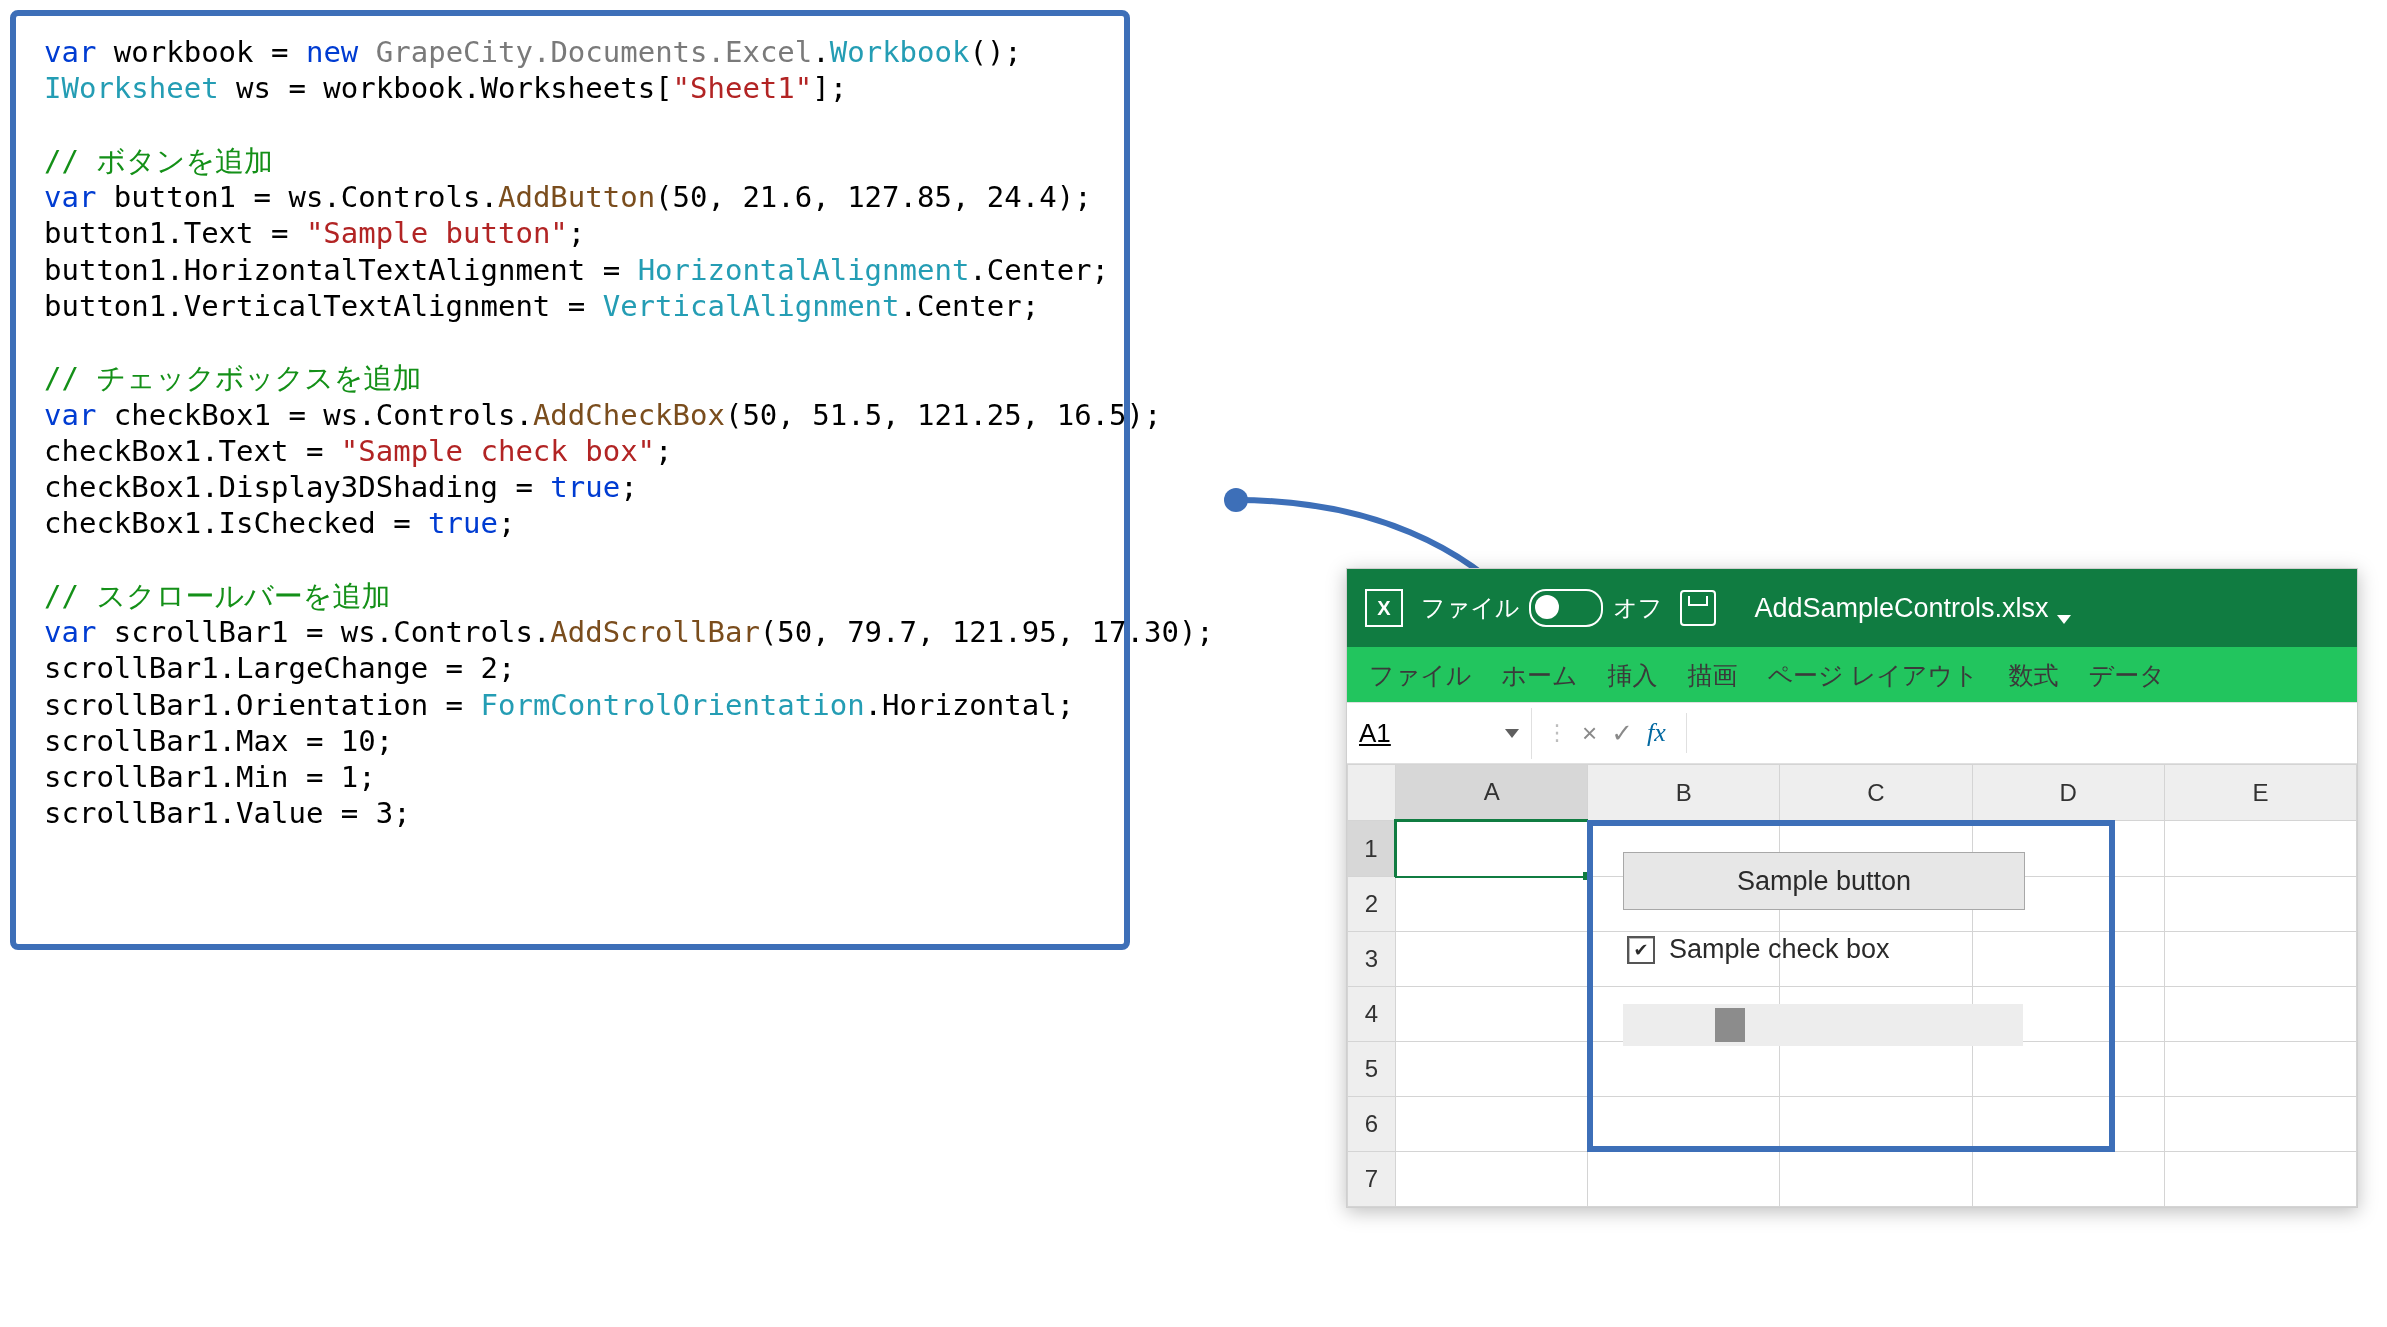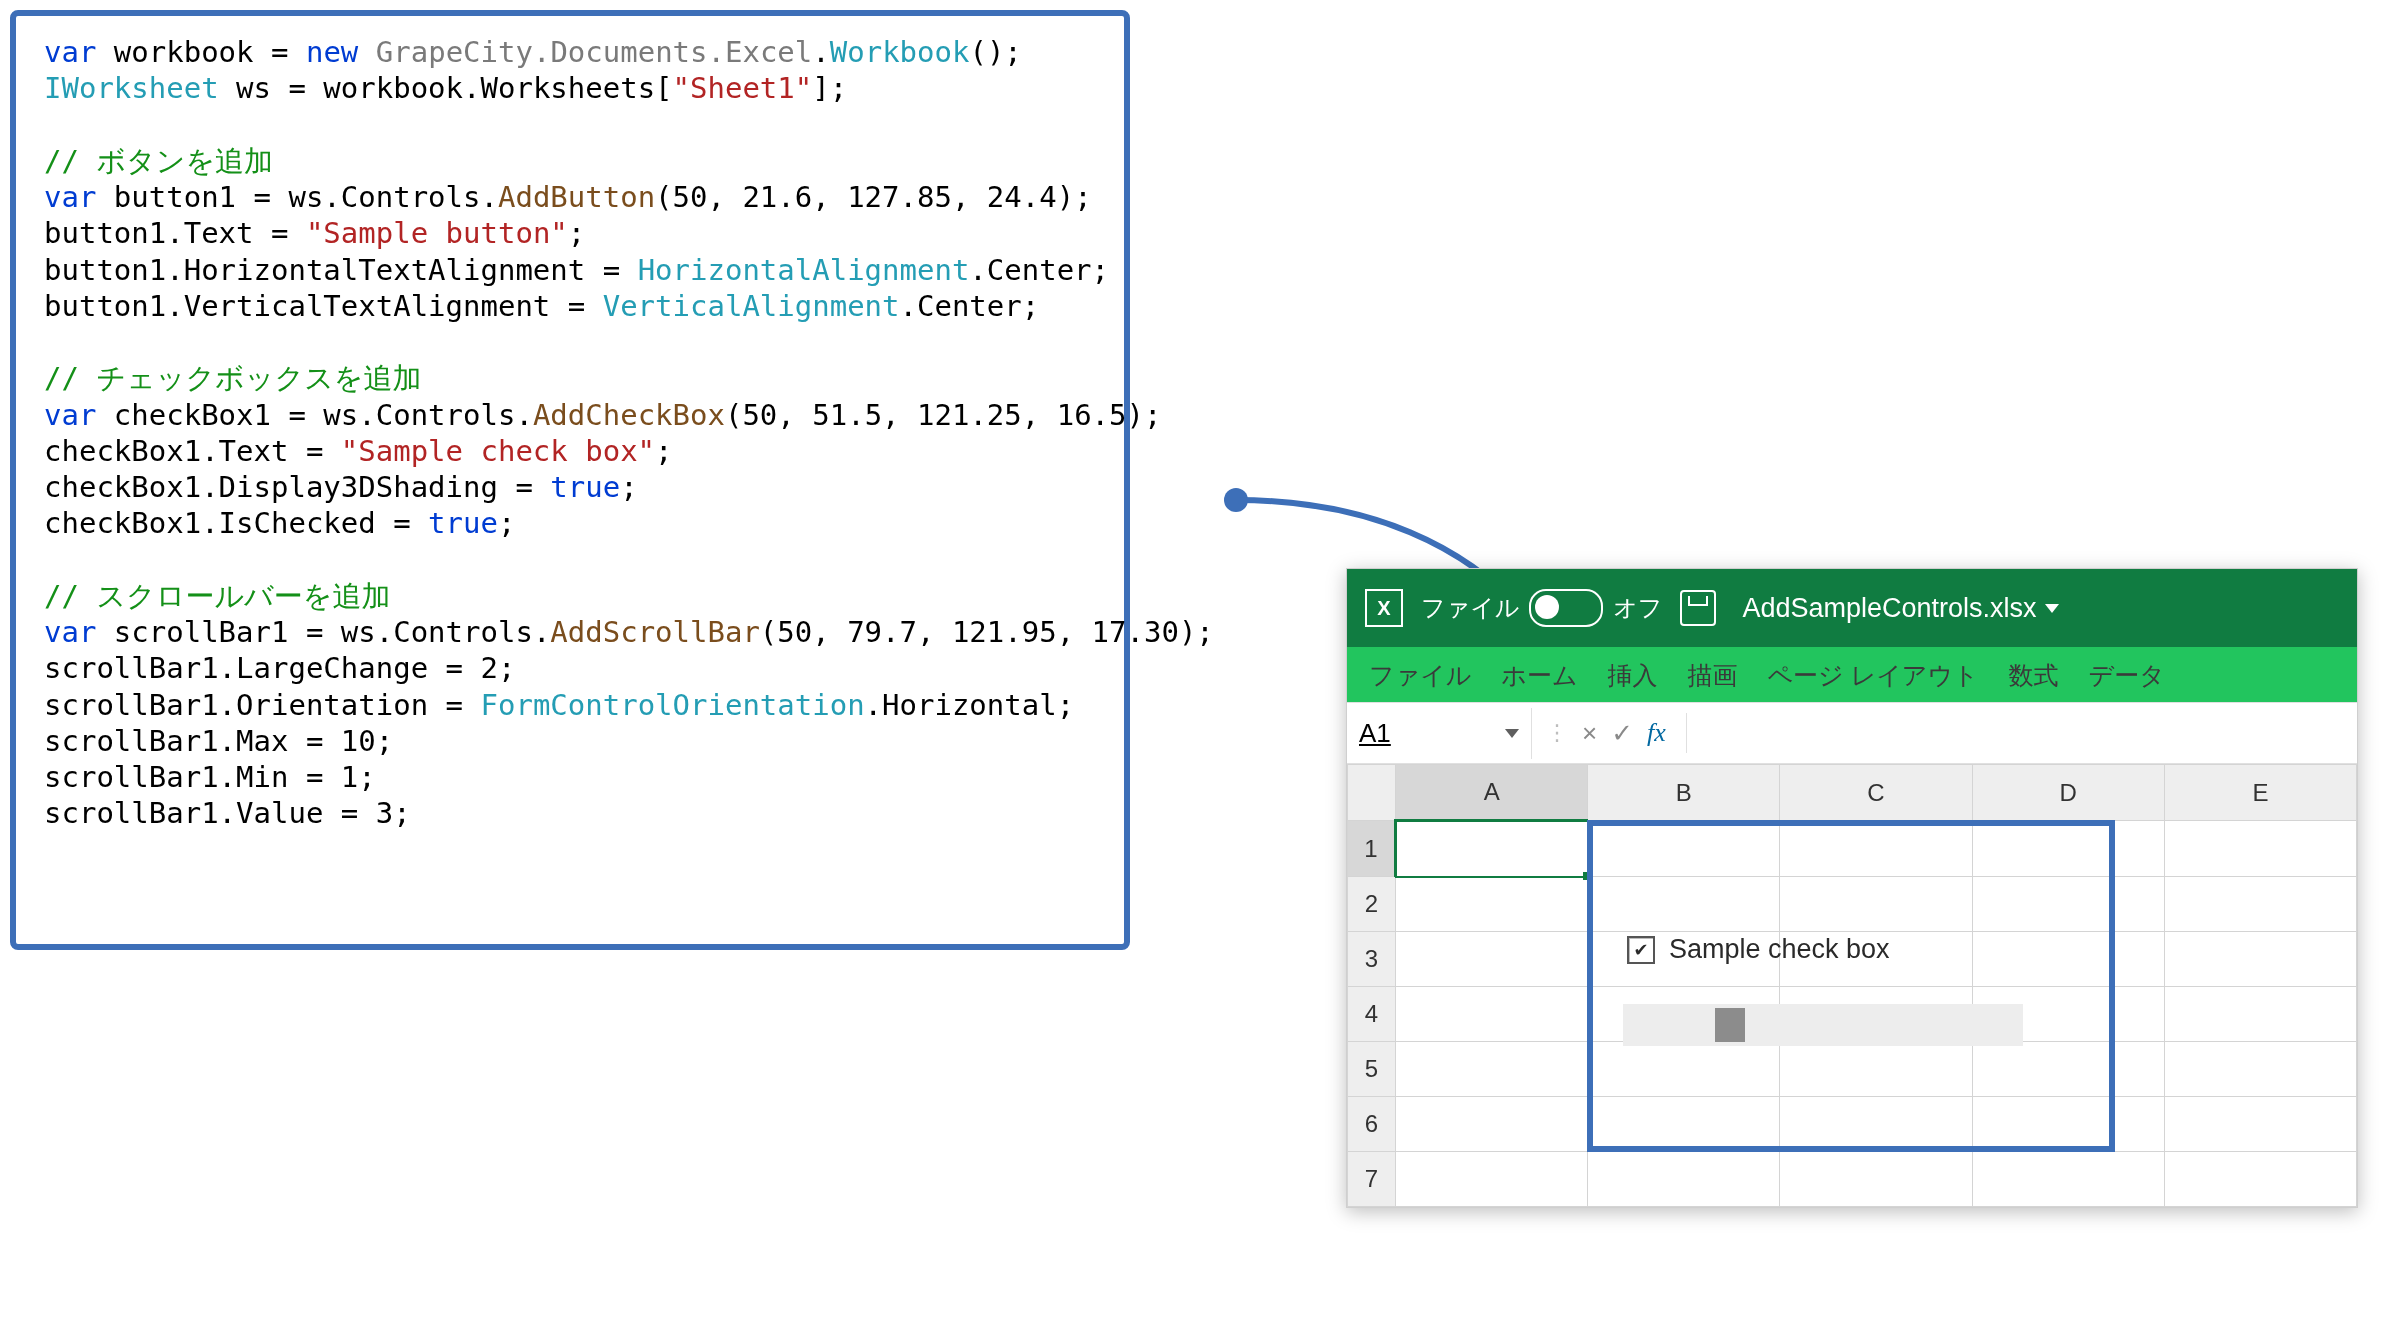--- a/index.html
+++ b/index.html
@@ -102,23 +102,23 @@
   .save-icon::after {
     content:"";
     position:absolute;
     top:4px; left:6px;
     width:16px; height:8px;
     border:2px solid #ffffff;
     border-top:none;
   }
   .filename {
     font-size: 27px;
-    margin-left: 8px;
-    display: flex;
-    align-items: center;
+    margin-left: 20px;
+    display: flex;
+    align-items: flex-end;
     gap: 8px;
   }
   .chev-down {
     display:inline-block;
     width:0;height:0;
     border-left:7px solid transparent;
     border-right:7px solid transparent;
     border-top:9px solid #ffffff;
   }
 
@@ -405,20 +405,23 @@
             <td></td>
             <td></td>
             <td></td>
             <td></td>
           </tr>
       </tbody>
     </table>
 
     <div class="overlay-frame"></div>
 
+    <div class="sample-button">
+      <span>Sample button</span>
+    </div>
 
     <div class="sample-check">
       <span class="box">
           <span>✔</span>
         </span>
       <span>Sample check box</span>
     </div>
 
     <div class="sample-scroll">
       <div class="thumb"></div>

